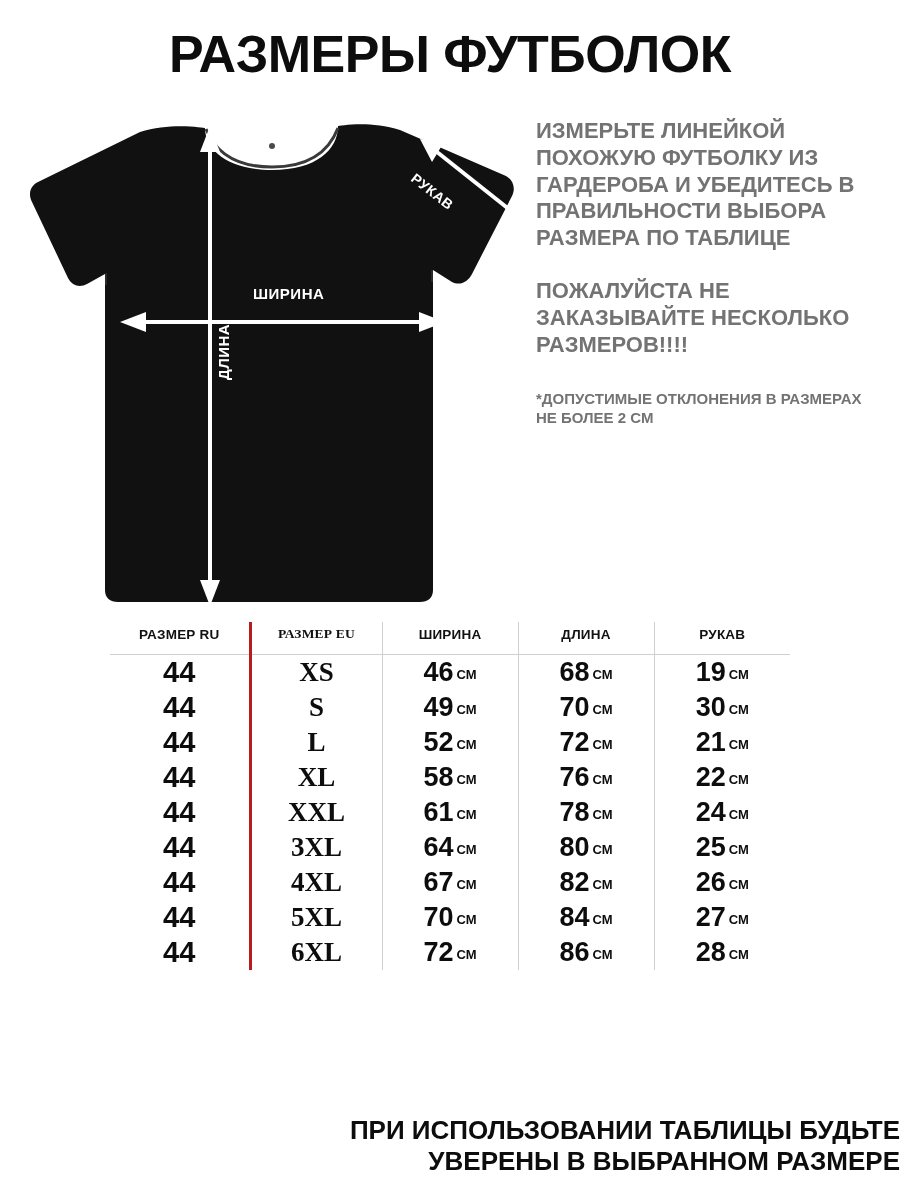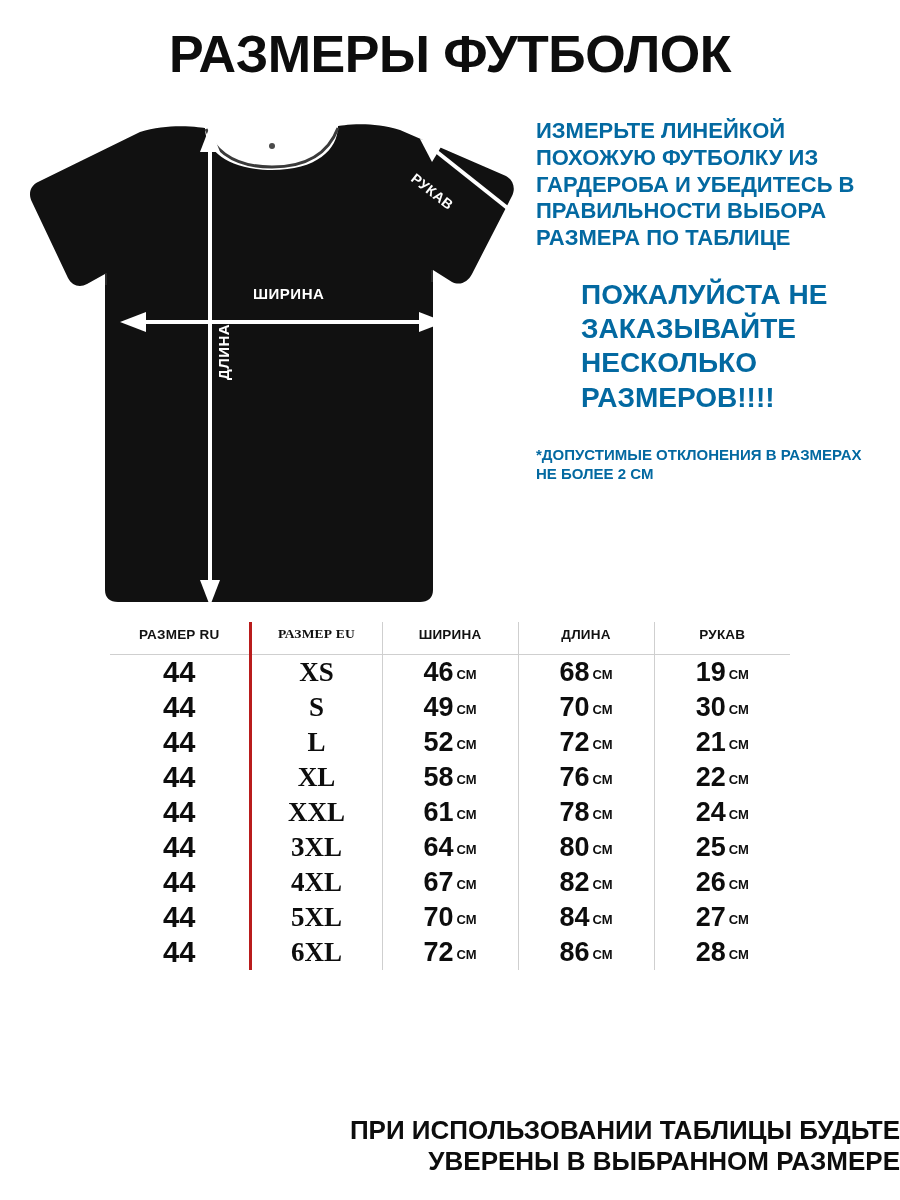--- a/index.html
+++ b/index.html
@@ -58,25 +58,25 @@
   }
 
   
   .notes {
     position: absolute;
     top: 118px; left: 536px;
     width: 350px;
   }
   .note-block {
     font-weight: bold;
-    color: #0369a1;
+    color: #737373;
     line-height: 1.22;
   }
   .note-main { font-size: 22px; }
-  .note-second { font-size: 28px; margin-top: 26px; margin-left: 45px; }
+  .note-second { font-size: 22px; margin-top: 26px; }
   .note-small { font-size: 15px; margin-top: 30px; line-height: 1.28; }
 
   
   .table-wrap {
     position: absolute;
     top: 622px; left: 110px;
     width: 680px;
   }
   table.sizes {
     width: 680px;

